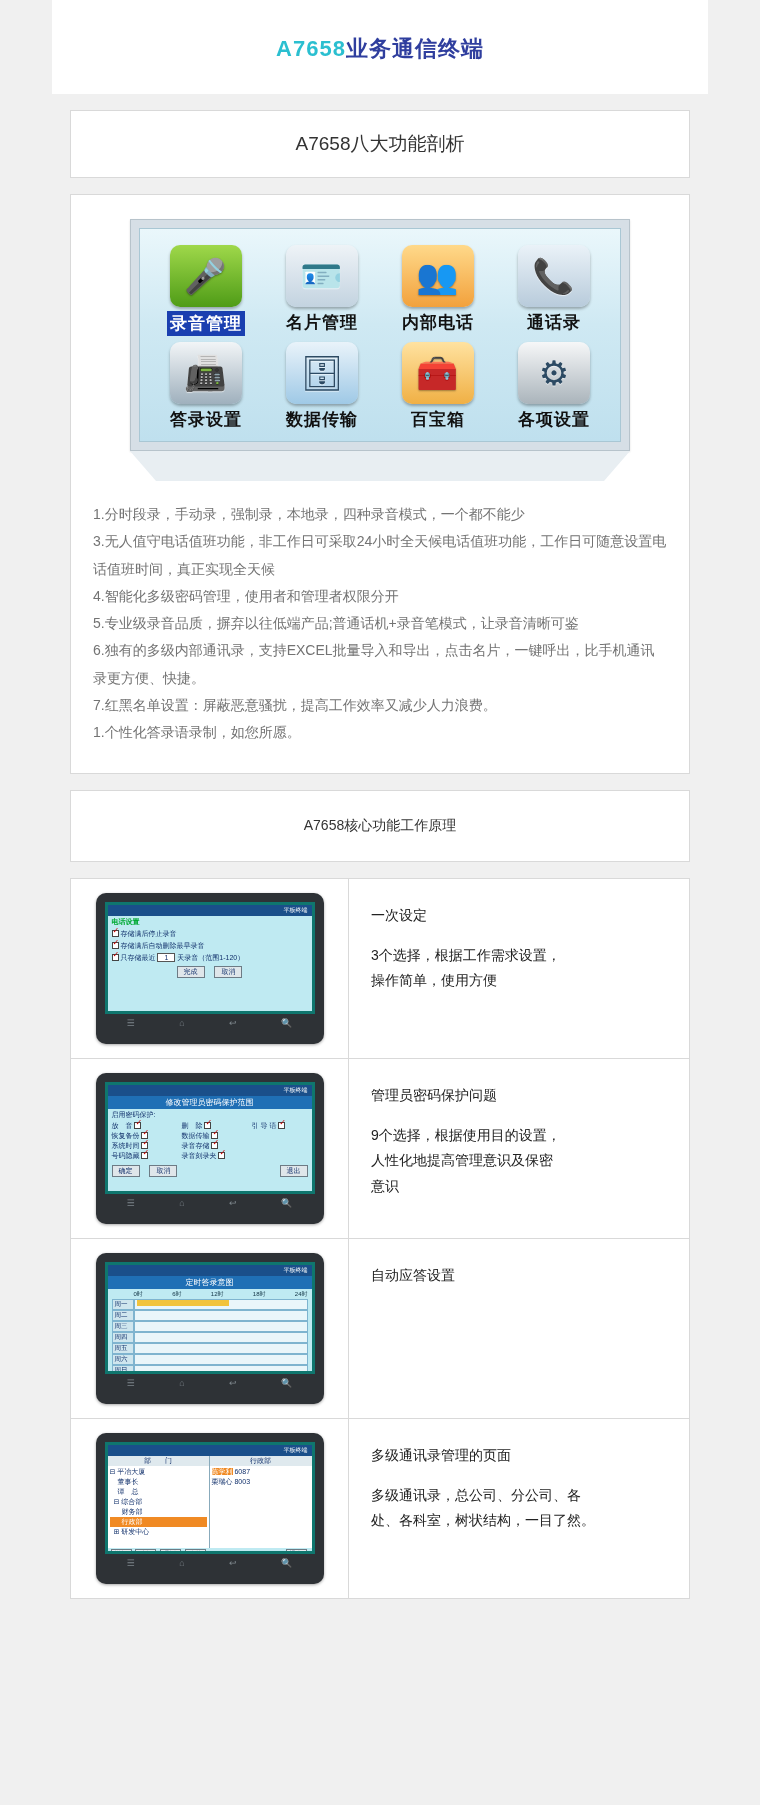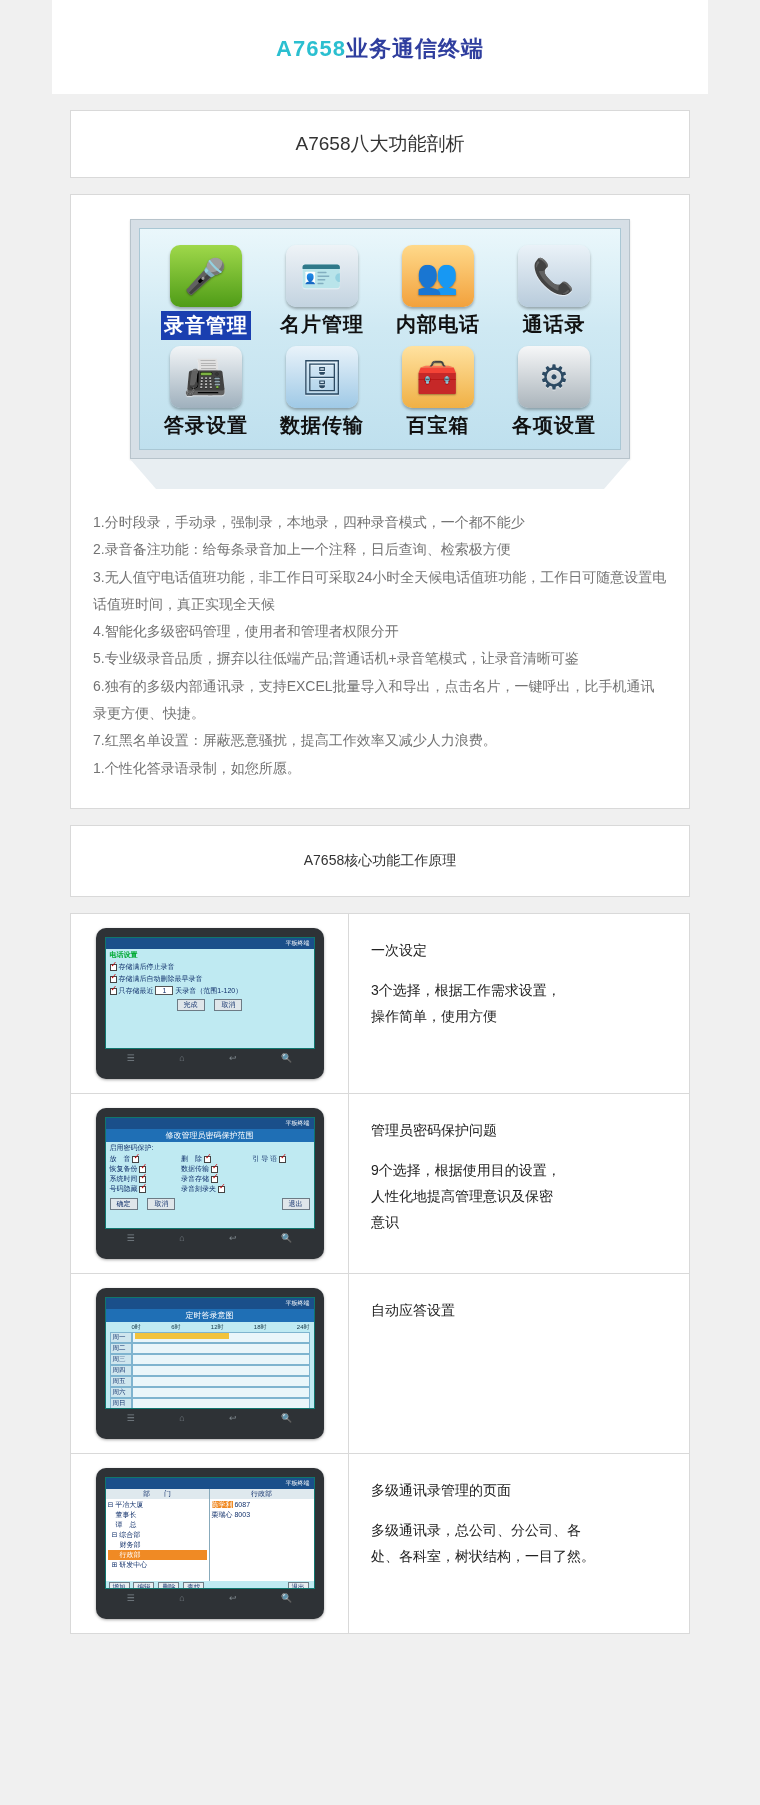--- a/index.html
+++ b/index.html
@@ -96,21 +96,21 @@
     transform: translateY(-50%);
     text-align: center;
     font-size: 34px;
     line-height: 1;
     color: #fff;
     text-shadow: 0 1px 2px rgba(0,0,0,.35);
   }
   .glyph.dark { color: #2c4a63; text-shadow: 0 1px 1px rgba(255,255,255,.6); }
 
   .icon-label {
-    font-size: 20px;
+    font-size: 17px;
     color: #111;
     font-weight: bold;
     letter-spacing: 1px;
   }
   .icon-label.sel {
     background: #1a3fb0;
     color: #fff;
     display: inline-block;
     padding: 1px 3px;
   }
@@ -163,21 +163,21 @@
   .tablet {
     width: 228px;
     background: #2e3236;
     border-radius: 10px;
     padding: 9px 9px 16px 9px;
     box-shadow: 0 1px 3px rgba(0,0,0,.35);
     position: relative;
   }
   .tablet .tscreen {
     background: #bfeaf2;
-    border: 1px solid #0f766e;
+    border: 3px solid #0f766e;
     height: 112px;
     position: relative;
     overflow: hidden;
     font-size: 7px;
     color: #11306b;
   }
   .tbar {
     background: #1a4f8a;
     color: #fff;
     font-size: 6px;
@@ -314,21 +314,20 @@
             </div>
           </div>
         </div>
         <div class="stand"></div>
       </div>
     </div>
 
     <div class="feature-list">
       <ol>
         <li>1.分时段录，手动录，强制录，本地录，四种录音模式，一个都不能少</li>
-        <li>2.录音备注功能：给每条录音加上一个注释，日后查询、检索极方便</li>
         <li>3.无人值守电话值班功能，非工作日可采取24小时全天候电话值班功能，工作日可随意设置电话值班时间，真正实现全天候</li>
         <li>4.智能化多级密码管理，使用者和管理者权限分开</li>
         <li>5.专业级录音品质，摒弃以往低端产品;普通话机+录音笔模式，让录音清晰可鉴</li>
         <li>6.独有的多级内部通讯录，支持EXCEL批量导入和导出，点击名片，一键呼出，比手机通讯录更方便、快捷。</li>
         <li>7.红黑名单设置：屏蔽恶意骚扰，提高工作效率又减少人力浪费。</li>
         <li>1.个性化答录语录制，如您所愿。</li>
       </ol>
     </div>
   </div>
 

